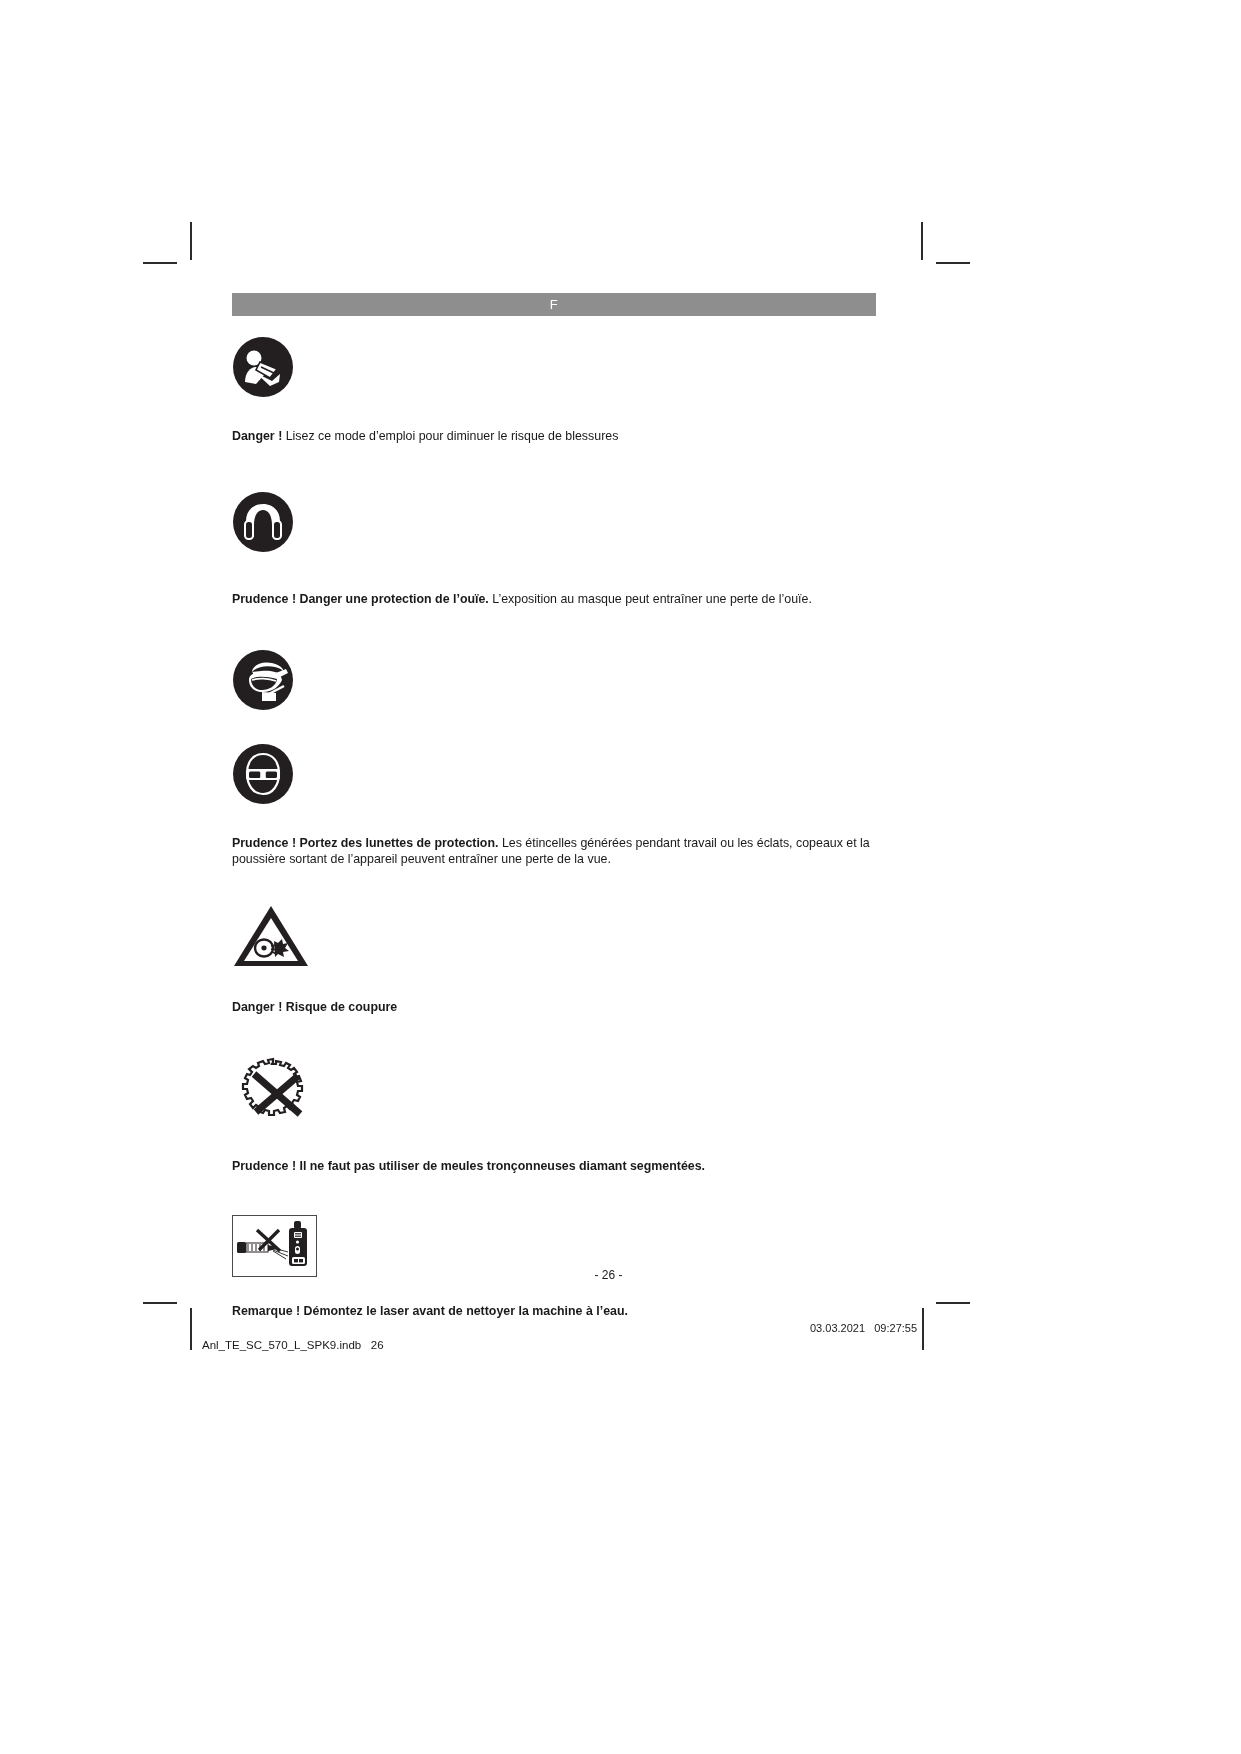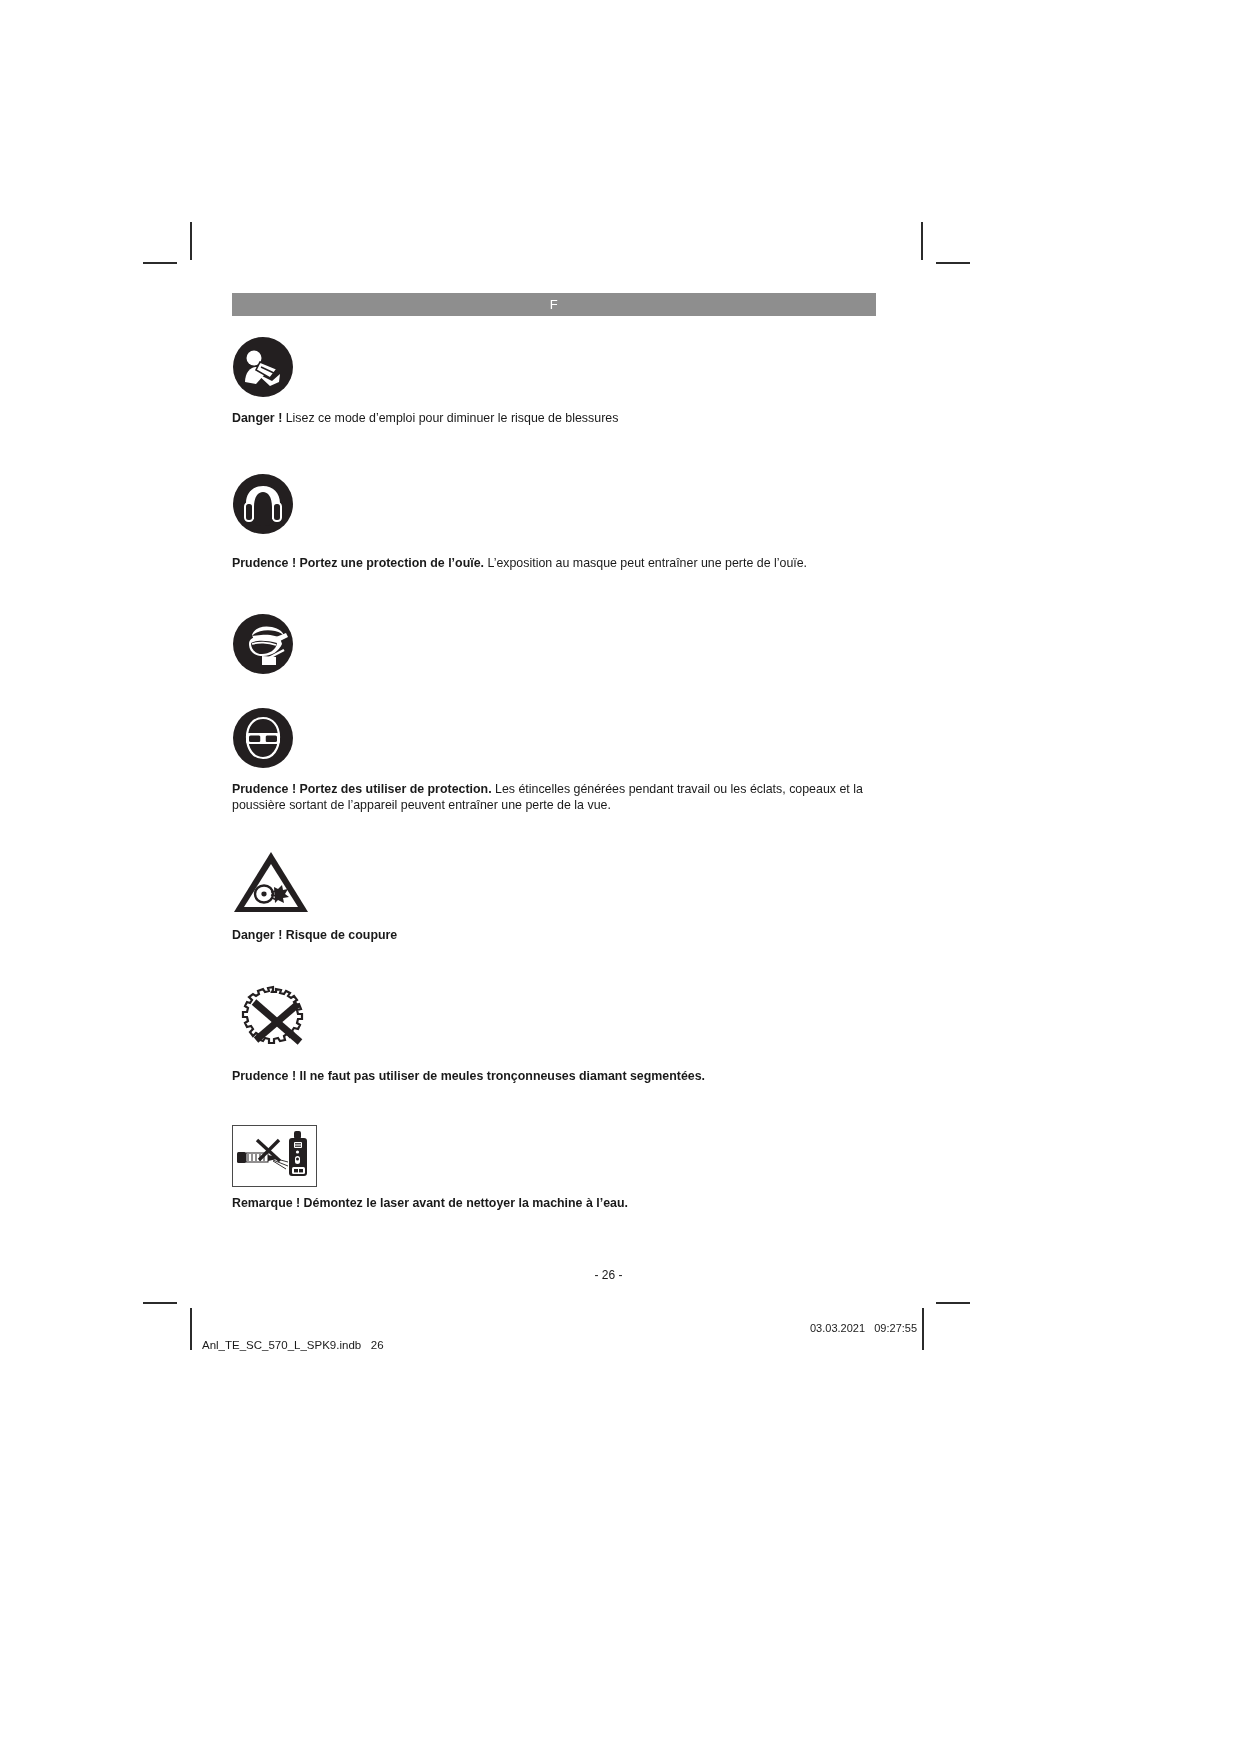--- a/index.html
+++ b/index.html
@@ -42,21 +42,21 @@
     text-align: center;
     letter-spacing: .4px;
   }
 
   
   .block { margin-top: 20px; }
   .block-icon { display: block; }
   .caption {
     font-size: 12.4px;
     line-height: 15.6px;
-    margin-top: 9px;
+    margin-top: 27px;
     text-align: left;
     max-width: 644px;
   }
   .caption b { font-weight: bold; }
 
   .sp-1 { height: 26px; }
   .sp-2 { height: 22px; }
   .sp-3 { height: 8px; }
   .sp-4 { height: 16px; }
   .sp-5 { height: 20px; }
@@ -157,21 +157,21 @@
                  L40 34 C40 24, 36 19, 31 19 C26 19, 22 24, 22 34 L22 46 L20 46
                  C17 46, 14 44, 14 41 L14 30 C14 20, 21 13, 31 13 Z" fill="#ffffff"></path>
         <path d="M31 21 C36 21, 39 26, 39 33 L39 49 C39 52, 36 53, 31 53
                  C26 53, 23 52, 23 49 L23 33 C23 26, 26 21, 31 21 Z" fill="#231f20"></path>
         <rect x="13" y="30" width="8" height="18" rx="3.5" fill="#231f20" stroke="#ffffff" stroke-width="2"></rect>
         <rect x="41" y="30" width="8" height="18" rx="3.5" fill="#231f20" stroke="#ffffff" stroke-width="2"></rect>
       </svg>
     </span>
     <div class="sp-3"></div>
     <div class="caption">
-      <b>Prudence ! Portez une protection de l’ouïe.</b><span> L’exposition au masque peut entraîner une perte de l’ouïe.</span>
+      <b>Prudence ! Danger une protection de l’ouïe.</b><span> L’exposition au masque peut entraîner une perte de l’ouïe.</span>
     </div>
   </div>
 
   <div class="sp-2"></div>
 
   <div class="block">
     <span class="block-icon">
       <svg width="62" height="62" viewBox="0 0 62 62" aria-hidden="true">
         <circle cx="31" cy="31" r="30" fill="#231f20"></circle>
         <path d="M20 22 C22 15, 31 12, 40 14 C47 15.5, 51 19, 52 23 L22 27 Z" fill="#ffffff"></path>
@@ -195,21 +195,21 @@
         <circle cx="31" cy="31" r="30" fill="#231f20"></circle>
         <path d="M31 11 C41 11, 47 19, 47 30 C47 42, 41 51, 31 51
                  C21 51, 15 42, 15 30 C15 19, 21 11, 31 11 Z" fill="none" stroke="#ffffff" stroke-width="2.2"></path>
         <rect x="14" y="26" width="34" height="11" rx="3" fill="#ffffff"></rect>
         <rect x="17" y="28.5" width="11.5" height="6.5" rx="1.6" fill="#231f20"></rect>
         <rect x="33.5" y="28.5" width="11.5" height="6.5" rx="1.6" fill="#231f20"></rect>
         <rect x="28.5" y="28.5" width="5" height="6.5" fill="#ffffff"></rect>
       </svg>
     </span>
     <div class="caption">
-      <b>Prudence ! Portez des utiliser de protection.</b><span> Les étincelles générées pendant travail ou les éclats, copeaux et la poussière sortant de l’appareil peuvent entraîner une perte de la vue.</span>
+      <b>Prudence ! Portez des lunettes de protection.</b><span> Les étincelles générées pendant travail ou les éclats, copeaux et la poussière sortant de l’appareil peuvent entraîner une perte de la vue.</span>
     </div>
   </div>
 
   <div class="sp-4"></div>
 
   <div class="block">
     <span class="block-icon">
       <svg width="78" height="66" viewBox="0 0 78 66" aria-hidden="true">
         <path d="M39 3 L76 63 L2 63 Z" fill="#231f20"></path>
         <path d="M39 15 L66 58 L12 58 Z" fill="#ffffff"></path>

